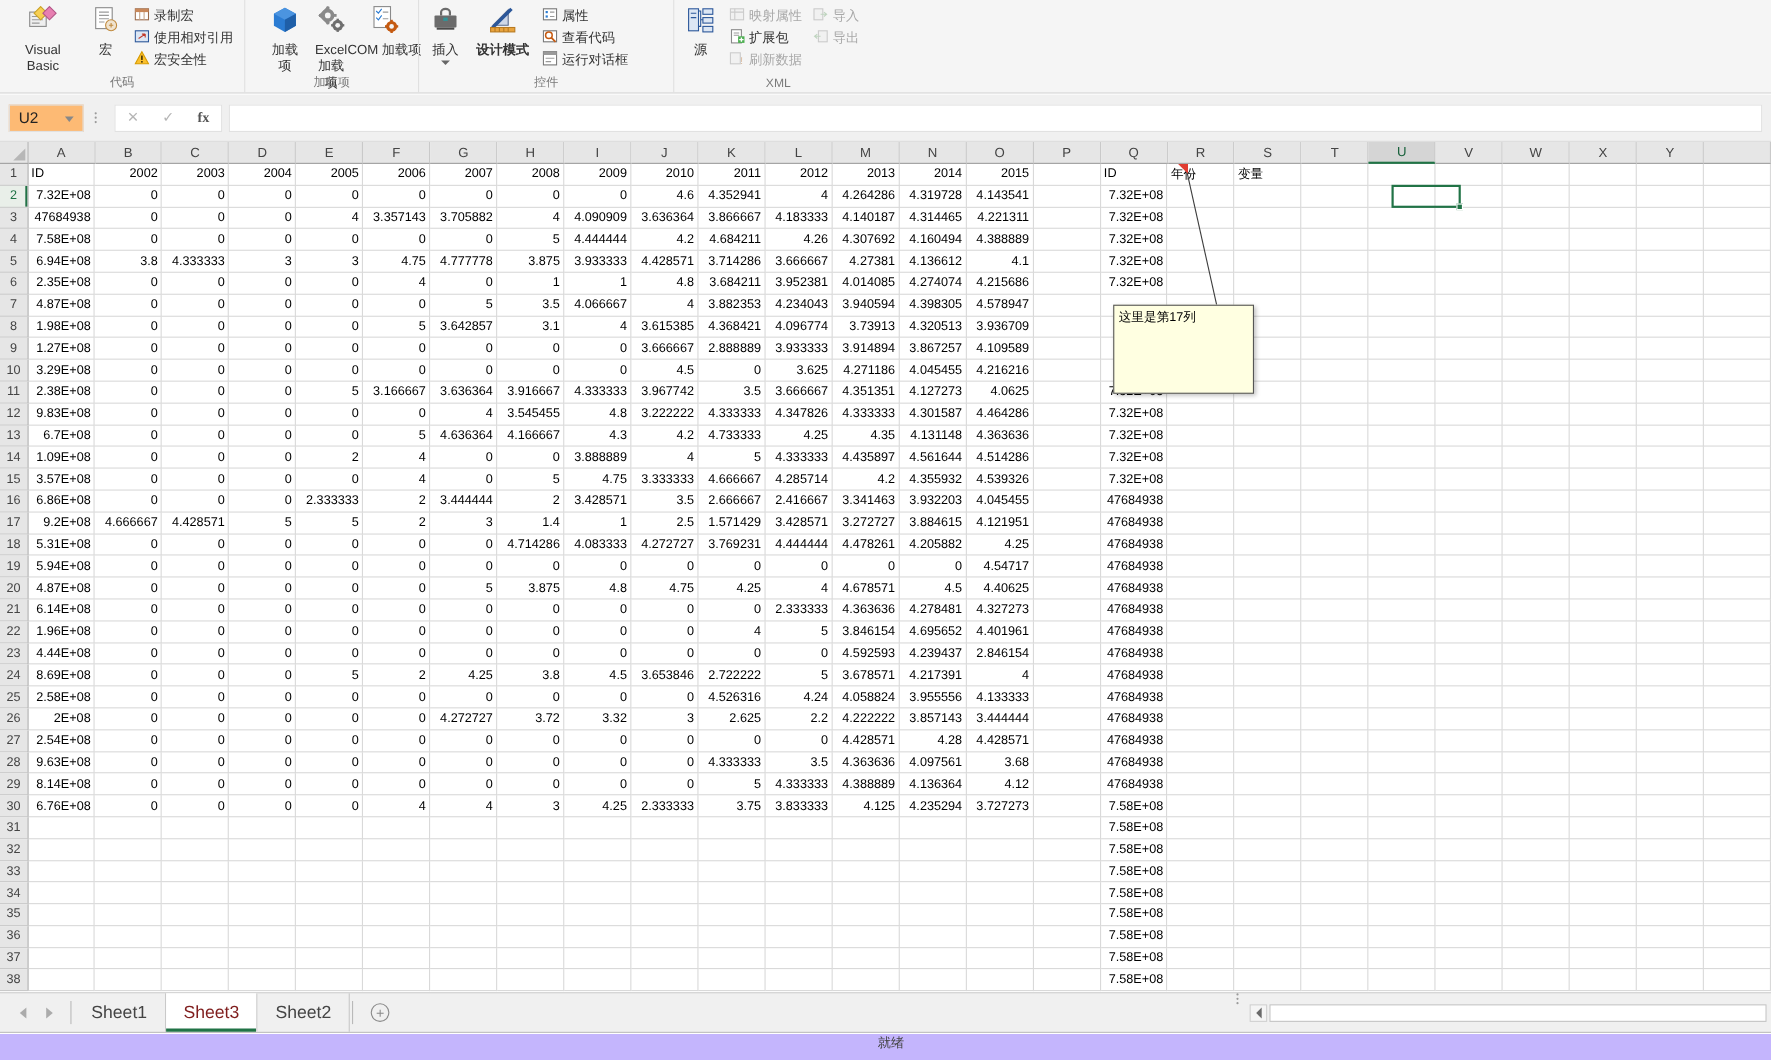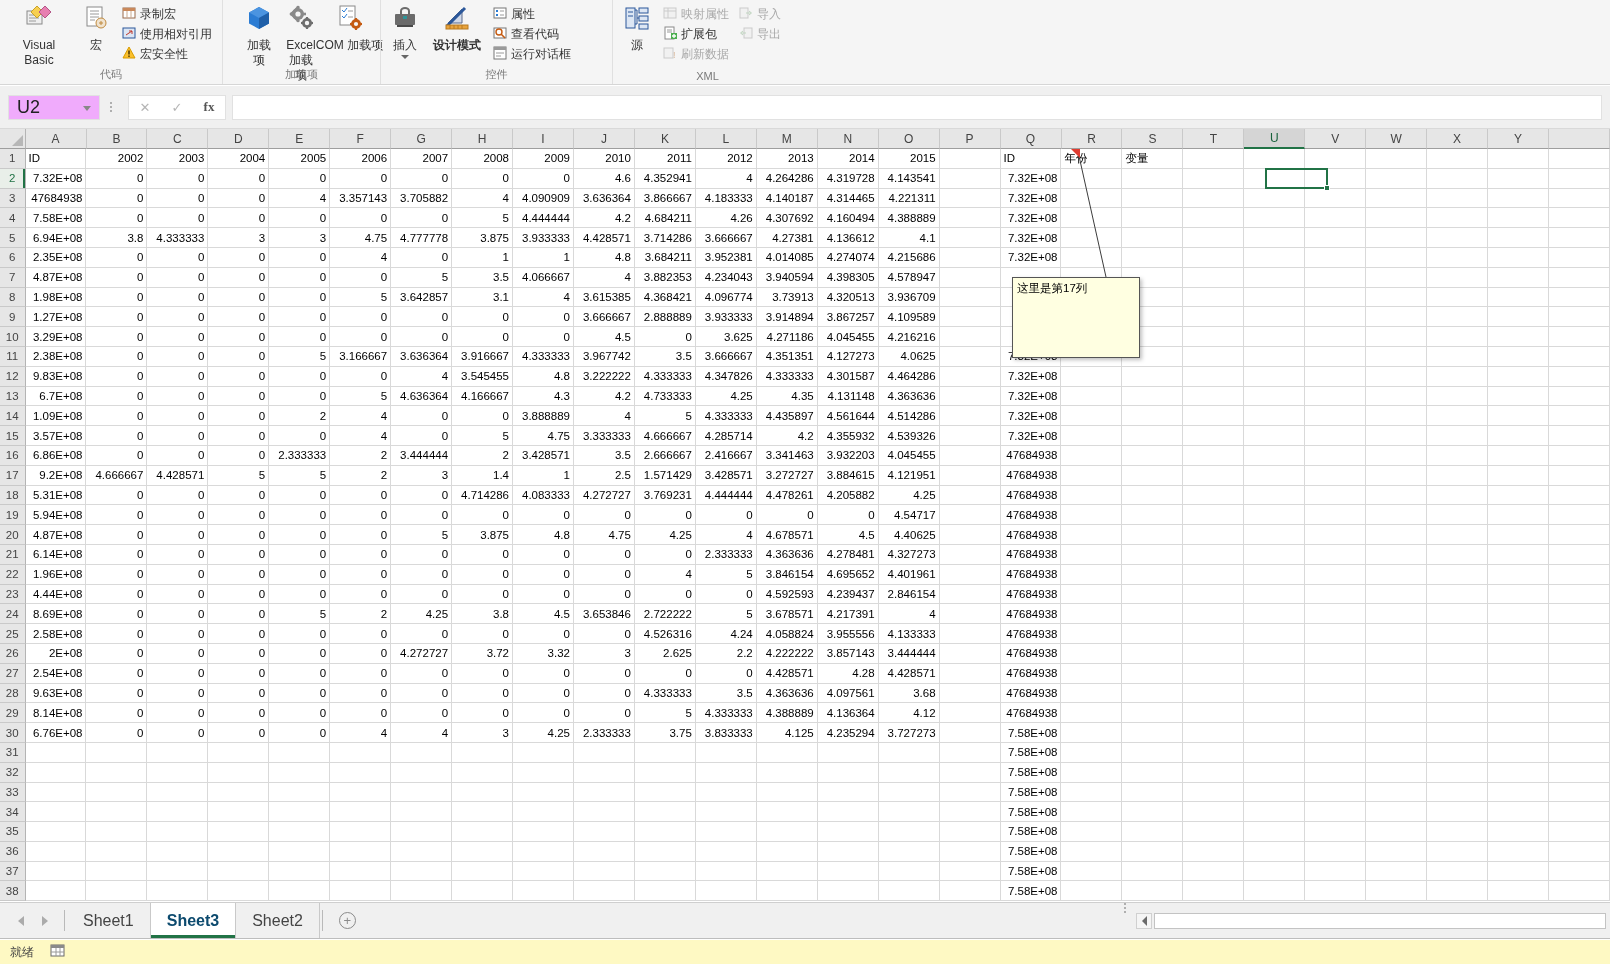--- a/index.html
+++ b/index.html
@@ -23,22 +23,22 @@
   .smallbtn { display:flex; align-items:center; gap:4px; height:20px; padding:0 4px;
     font-size:12px; color:#333; cursor:pointer; white-space:nowrap; }
   .disabled { color:#a8a8a8 !important; }
   .disabled svg { opacity:.45; }
   .drop-arrow { width:0; height:0; border-left:4px solid transparent; border-right:4px solid transparent;
     border-top:4px solid #666; margin-top:2px; }
 
   
   .fbar { position:absolute; top:86px; left:0; right:0; height:43px; background:#f0f0f0;
     display:flex; align-items:center; border-bottom:1px solid #d9d9d9; }
-  .namebox { width:92px; height:25px; margin-left:8px; background:#f0abfc; border:1px solid #e1e1e1;
-    display:flex; align-items:center; font-size:18px; color:#222; padding-left:8px; position:relative; }
+  .namebox { width:68px; height:25px; margin-left:8px; background:#fdba74; border:1px solid #e1e1e1;
+    display:flex; align-items:center; font-size:14px; color:#222; padding-left:8px; position:relative; }
   .namebox .nb-arrow { position:absolute; right:8px; top:10px; width:0; height:0;
     border-left:4px solid transparent; border-right:4px solid transparent; border-top:5px solid #888; }
   .vdots { width:14px; display:flex; flex-direction:column; align-items:center; gap:2px; margin:0 4px; }
   .vdots i { width:2px; height:2px; background:#9a9a9a; border-radius:50%; }
   .fbtns { display:flex; align-items:center; height:25px; background:#fff; border:1px solid #e1e1e1;
     margin-left:6px; }
   .fbtn { width:32px; text-align:center; font-size:13px; color:#b5b5b5; cursor:pointer; }
   .fbtn.fx { color:#555; font-family:"Liberation Serif",serif; font-weight:bold; }
   .finput { flex:1; height:25px; background:#fff; border:1px solid #e1e1e1; margin:0 8px 0 6px;
     font-size:12px; padding:4px 6px; color:#222; }
@@ -81,35 +81,35 @@
   .tabstrip { position:absolute; top:902px; left:0; right:0; height:37px; background:#f0f0f0;
     border-top:1px solid #cfcfcf; border-bottom:1px solid #bdbdbd; display:flex; align-items:stretch; }
   .tab-nav { display:flex; align-items:center; gap:18px; padding:0 14px 0 18px; }
   .tri { width:0; height:0; border-top:5px solid transparent; border-bottom:5px solid transparent; cursor:pointer; }
   .tri.left  { border-right:6px solid #ababab; }
   .tri.right { border-left:6px solid #ababab; }
   .tsep { width:1px; background:#b9b9b9; margin:7px 2px; }
   .tabs { display:flex; align-items:stretch; }
   .sheet-tab { display:flex; align-items:center; padding:16px 16px; font-size:16px; color:#444;
     cursor:pointer; border-right:1px solid #c9c9c9; }
-  .sheet-tab.active { background:#fff; color:#0c4a6e; font-weight:bold;
+  .sheet-tab.active { background:#fff; color:#7f1d1d; font-weight:normal;
     box-shadow:inset 0 -3px 0 #217346; border-right:1px solid #c9c9c9; }
   .newsheet { display:flex; align-items:center; margin-left:14px; cursor:pointer; }
   .newsheet .circ { width:17px; height:17px; border:1px solid #8a8a8a; border-radius:50%;
     color:#8a8a8a; font-size:13px; line-height:15px; text-align:center; }
   .strip-fill { flex:1; }
   .hscroll { display:flex; align-items:center; gap:2px; padding-right:4px; }
   .hs-arrow { width:16px; height:16px; display:flex; align-items:center; justify-content:center;
     border:1px solid #d0d0d0; background:#f5f5f5; cursor:pointer; }
   .hs-arrow .tri.left { border-right:5px solid #6a6a6a; }
   .hs-thumb { width:452px; height:16px; background:#fff; border:1px solid #c3c3c3; cursor:grab; }
 
   
-  .statusbar { position:absolute; top:940px; left:0; right:0; height:24px; background:#fef9c3;
-    display:flex; align-items:center; font-size:12px; color:#444; padding-left:10px; gap:16px; }
+  .statusbar { position:absolute; top:940px; left:0; right:0; height:24px; background:#c4b5fd;
+    display:flex; align-items:center; font-size:12px; color:#444; padding-left:10px; gap:16px;flex-direction:column; }
 </style>
 </head>
 <body>
 
 <div class="app">
 
   <div class="ribbon">
     <div class="rgroup" style="width:222px;">
       <div class="rgroup-body">
         <div class="bigbtn" style="width:70px;">

